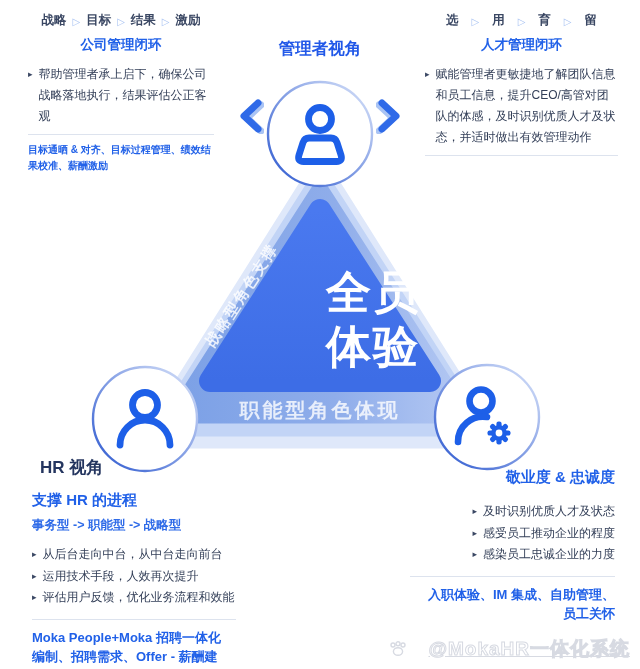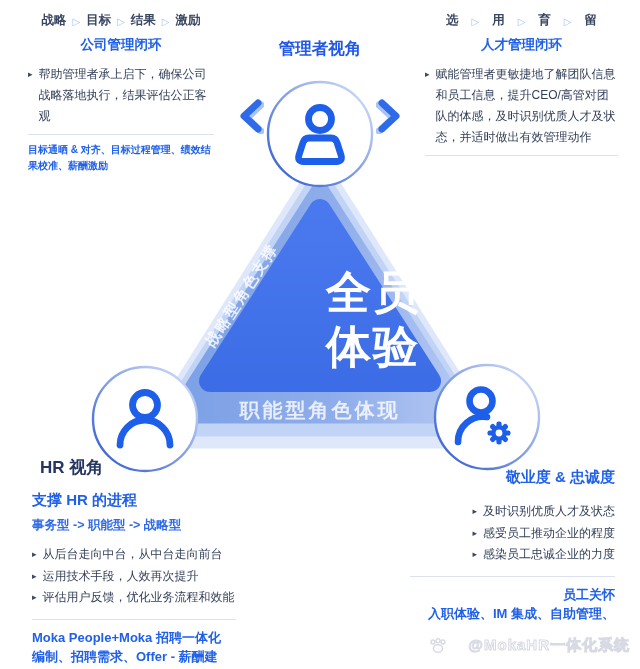--- a/index.html
+++ b/index.html
@@ -39,22 +39,22 @@
     font-size:45px;font-weight:800;color:#ffffff;line-height:1.2;letter-spacing:2px;}
   .edge-left{left:155px;top:210px;width:190px;text-align:center;z-index:2;
     transform:translate(-8px,76px) rotate(-57deg);
     font-size:15px;font-weight:700;color:rgba(255,255,255,0.82);letter-spacing:2px;}
   .edge-bottom{left:215px;top:397px;width:210px;text-align:center;z-index:2;
     font-size:20px;font-weight:700;color:rgba(255,255,255,0.8);letter-spacing:3px;}
   .avatar{width:110px;height:110px;z-index:4;}
   .chev{z-index:3;}
   
   .watermark{right:10px;top:636px;display:flex;align-items:center;gap:21px;z-index:5;
-    font-size:15px;font-weight:800;letter-spacing:1px;
-    color:rgba(255,255,255,0.55);-webkit-text-stroke:1px #d7dae2;}
+    font-size:19px;font-weight:800;letter-spacing:1px;
+    color:rgba(255,255,255,0.55);text-decoration:underline;-webkit-text-stroke:1px #d7dae2;}
 </style>
 </head>
 <body>
 
 <div class="stage">
 
   <svg class="abs tri-svg" width="640" height="669" viewBox="0 0 640 669">
     <defs>
       <linearGradient id="bandGrad" x1="0" y1="0" x2="1" y2="0">
         <stop offset="0" stop-color="#7ba0e6"></stop>
@@ -221,22 +221,22 @@
         <span class="bullet">▸</span>
         <span>感受员工推动企业的程度</span>
       </div>
       <div class="bullet-row">
         <span class="bullet">▸</span>
         <span>感染员工忠诚企业的力度</span>
       </div>
     </div>
     <div class="divider" style="margin-top:10px;"></div>
     <div class="hl2">
+      <div>入职体验、IM 集成、自助管理、</div>
       <div>员工关怀</div>
-      <div>入职体验、IM 集成、自助管理、</div>
     </div>
   </div>
 
   <div class="abs watermark">
     <svg width="18" height="16" viewBox="0 0 18 16">
       <g fill="none" stroke="#d7dae2" stroke-width="1.4">
         <circle cx="4" cy="4" r="2"></circle>
         <circle cx="14" cy="4" r="2"></circle>
         <circle cx="9" cy="2.8" r="2"></circle>
         <ellipse cx="9" cy="10.5" rx="4.6" ry="3.8"></ellipse>

